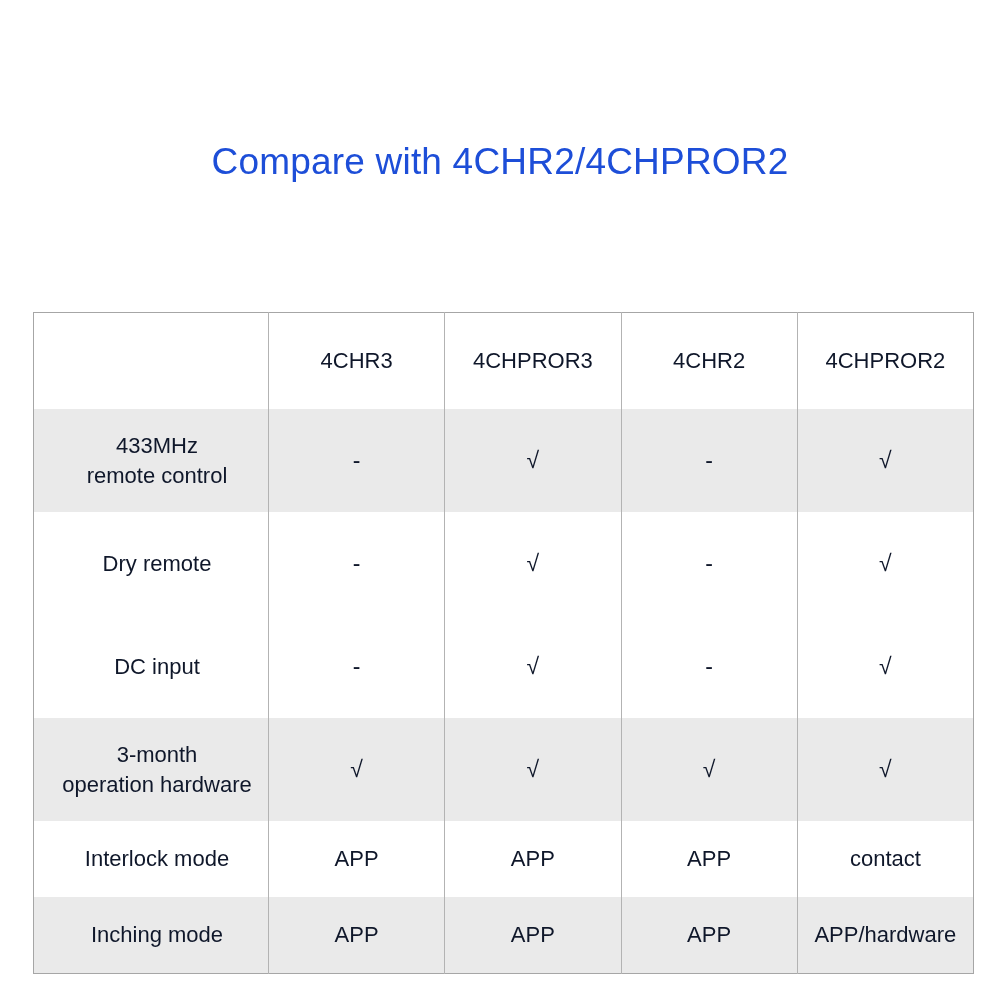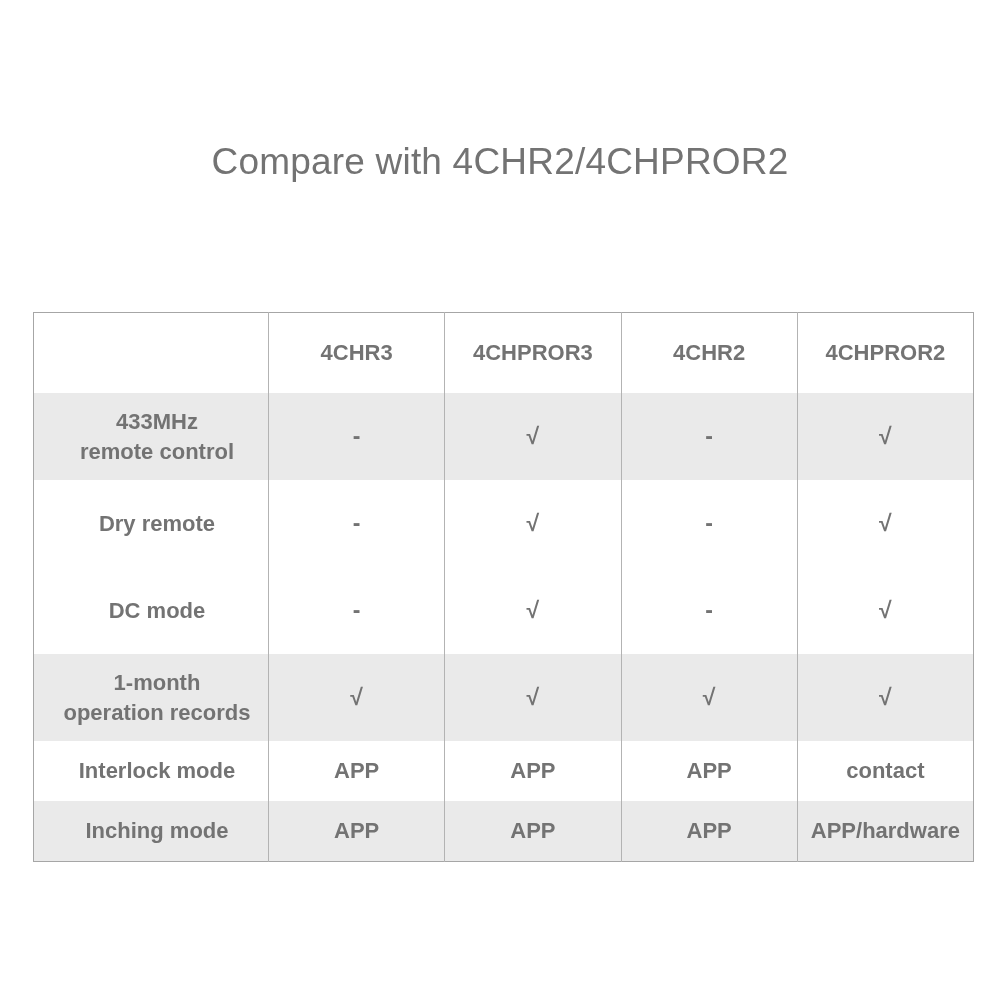--- a/index.html
+++ b/index.html
@@ -25,21 +25,21 @@
   
   .title {
     position: absolute;
     left: 0;
     top: 140px;
     width: 1000px;
     text-align: center;
     font-size: 37px;
     font-weight: 400;
     letter-spacing: 0.2px;
-    color: #737373;
+    color: #1d4ed8;
     line-height: 1.2;
     white-space: nowrap;
   }
 
   
   .table-wrap {
     position: absolute;
     left: 33px;
     top: 312px;
     width: 940px;
@@ -55,24 +55,24 @@
 
   table.compare col.c-feature { width: 235px; }
   table.compare col.c-col     { width: 176.25px; }
 
   table.compare th,
   table.compare td {
     border-left: 1px solid #b3b3b3;
     border-right: 1px solid #b3b3b3;
     border-top: 0;
     border-bottom: 0;
-    padding: 4px;
+    padding: 12px;
     vertical-align: middle;
-    font-weight: 700;
-    color: #737373;
+    font-weight: 400;
+    color: #0f172a;
   }
 
   table.compare th:first-child,
   table.compare td:first-child {
     border-left: 0;
   }
   table.compare th:last-child,
   table.compare td:last-child {
     border-right: 0;
   }
@@ -168,32 +168,32 @@
           </td>
           <td><span class="mark">-</span></td>
           <td><span class="mark">√</span></td>
           <td><span class="mark">-</span></td>
           <td><span class="mark">√</span></td>
         </tr>
 
 
         <tr class="data-row">
           <td class="feature-cell">
-            <span class="feature-line">DC mode</span>
+            <span class="feature-line">DC input</span>
           </td>
           <td><span class="mark">-</span></td>
           <td><span class="mark">√</span></td>
           <td><span class="mark">-</span></td>
           <td><span class="mark">√</span></td>
         </tr>
 
         <tr class="data-row alt">
           <td class="feature-cell">
-            <span class="feature-line">1-month</span>
-            <span class="feature-line">operation records</span>
+            <span class="feature-line">3-month</span>
+            <span class="feature-line">operation hardware</span>
           </td>
           <td><span class="mark">√</span></td>
           <td><span class="mark">√</span></td>
           <td><span class="mark">√</span></td>
           <td><span class="mark">√</span></td>
         </tr>
 
         <tr class="data-row short-row">
           <td class="feature-cell">
             <span class="feature-line">Interlock mode</span>

